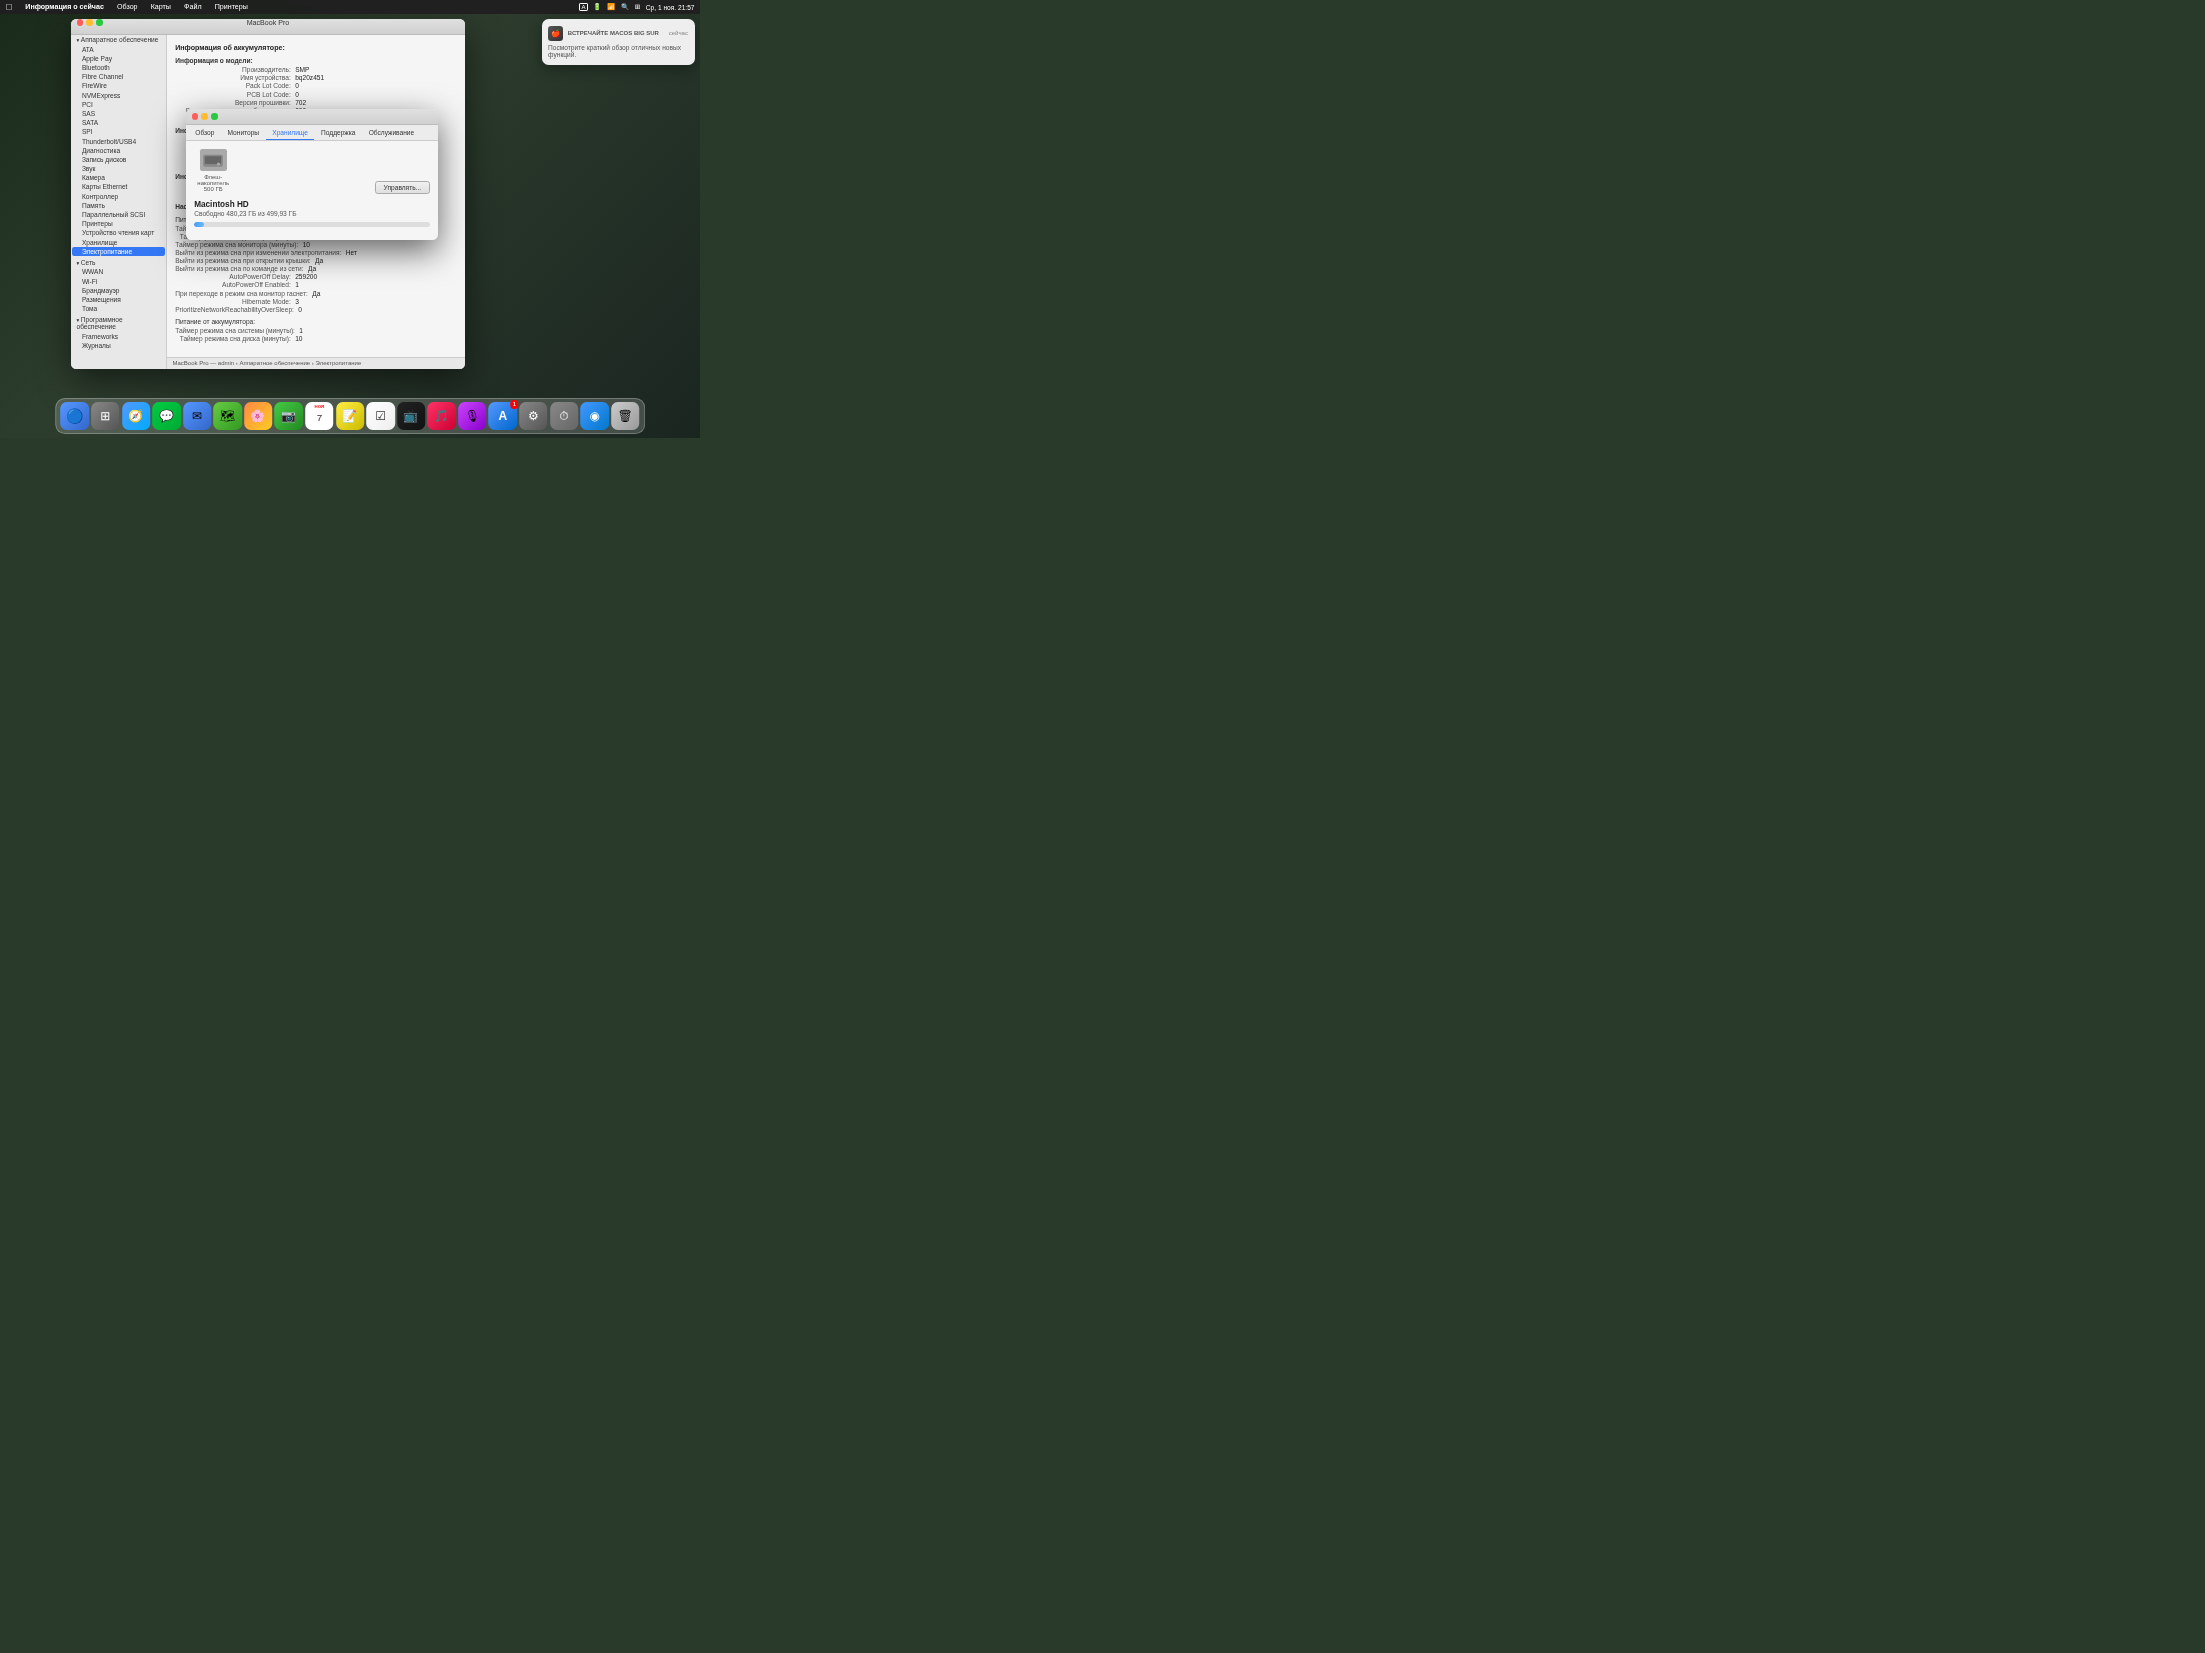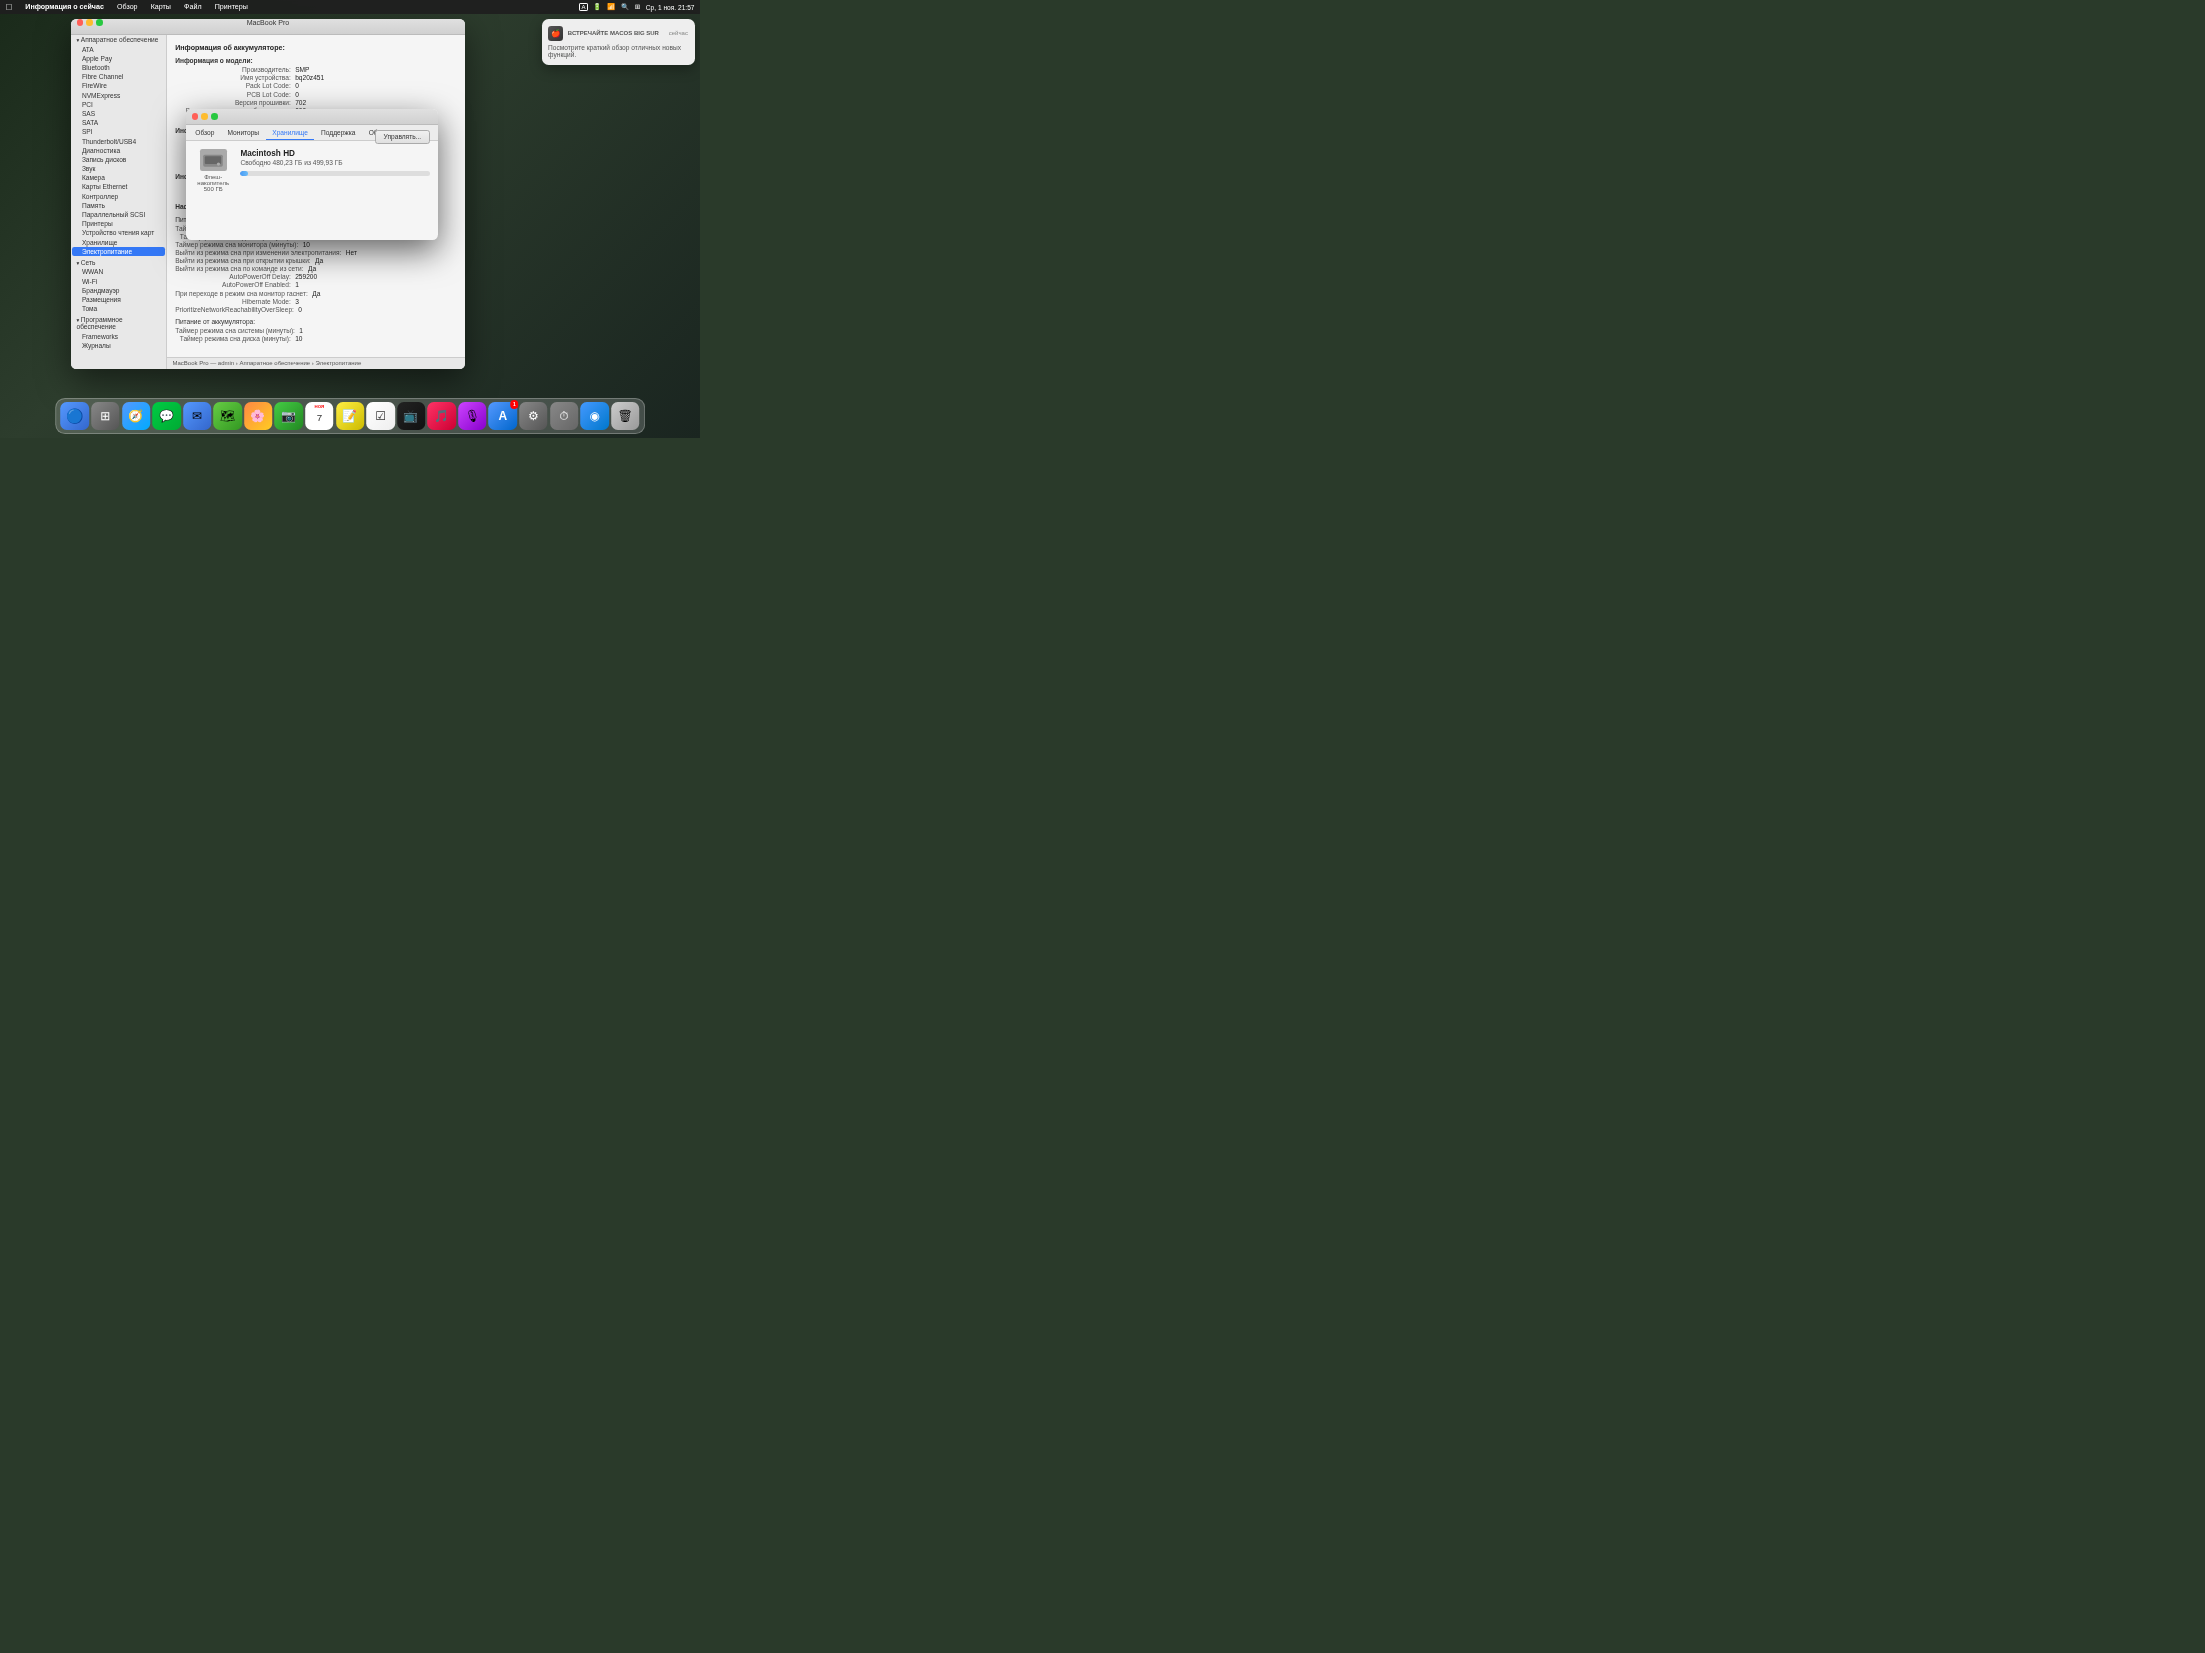--- a/index.html
+++ b/index.html
@@ -232,20 +232,21 @@
       border-bottom: 1.1px solid transparent;
     }
     .du-tab.active {
       border-bottom: 1.1px solid #3478f6;
       color: #3478f6;
     }
     .du-body {
       display: flex;
       padding: 8.2px;
       gap: 8.2px;
+      flex-direction: column;
     }
     .disk-icon {
       width: 38px;
       display: flex;
       flex-direction: column;
       align-items: center;
       font-size: 6px;
       color: #555;
       text-align: center;
     }

